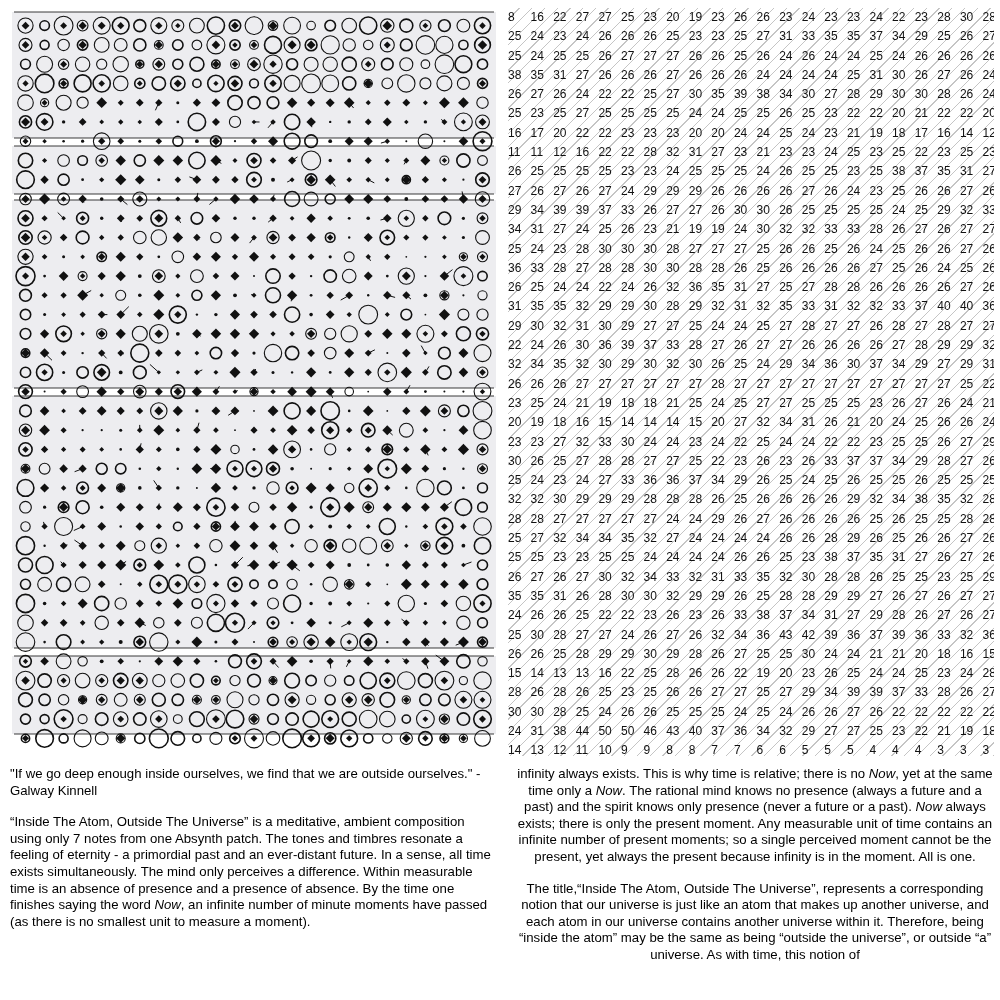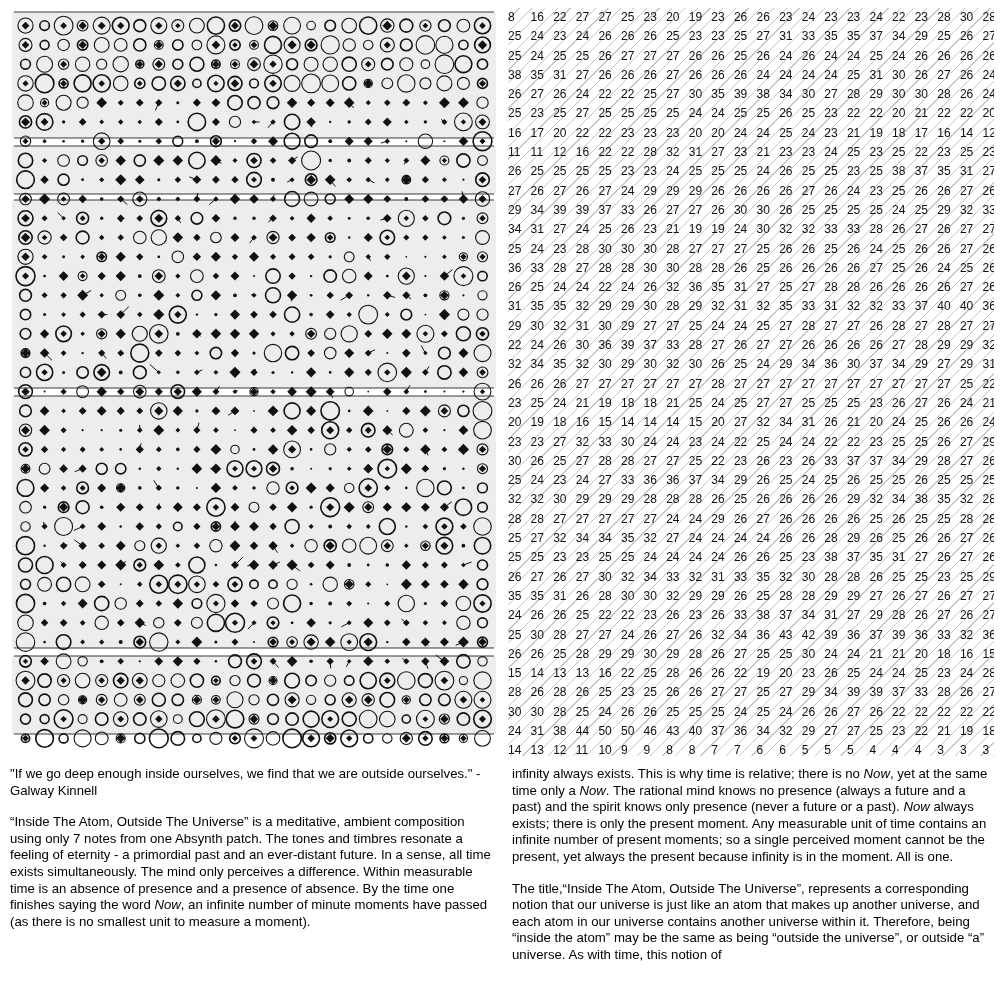--- a/index.html
+++ b/index.html
@@ -105,21 +105,21 @@
   }
   .col {
     position: absolute;
     top: 0;
     width: 486px;
     font-size: 13.2px;
     line-height: 16.6px;
     color: #000;
   }
   .col.left { left: 10px; }
-  .col.right { left: 512px; }
+  .col.right { left: 512px; text-align: center; }
   .col p {
     margin: 0 0 15px 0;
   }
   em { font-style: italic; }
 </style>
 </head>
 <body>
 
 <div class="page">
 

